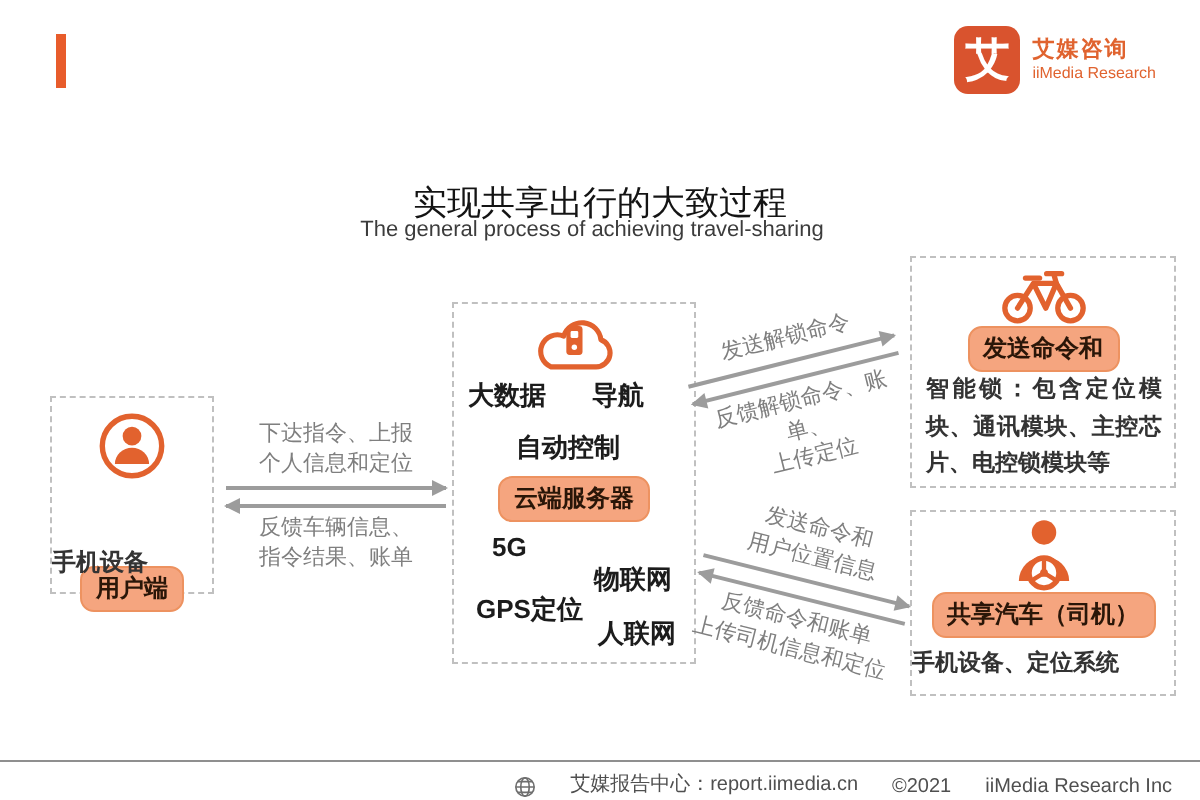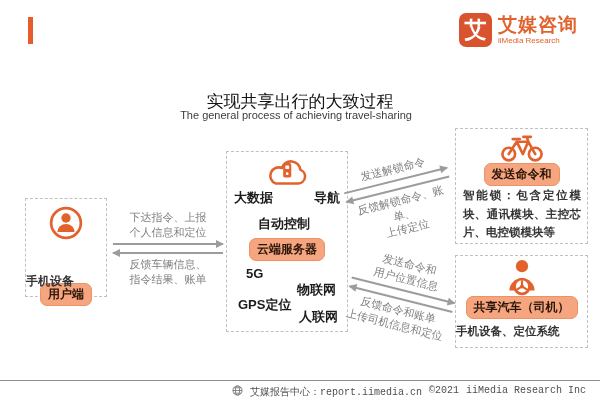--- a/index.html
+++ b/index.html
@@ -7,21 +7,21 @@
     position:relative;width:600px;height:400px;background:#ffffff;overflow:hidden;
     font-family:"Liberation Sans","DejaVu Sans",sans-serif;color:#222;
   }
   
   .title-bar{position:absolute;left:28px;top:17px;width:5px;height:27px;background:#E85C2B;}
   .page-title{position:absolute;left:42px;top:19px;font-size:17px;font-weight:bold;color:#262626;letter-spacing:1.5px;}
   .logo{position:absolute;right:22px;top:13px;display:flex;align-items:center;gap:6px;}
   .logo-mark{width:33px;height:34px;background:#D9532E;border-radius:7px;color:#fff;
     font-size:22px;font-weight:bold;display:flex;align-items:center;justify-content:center;line-height:1;}
   .logo-text{display:flex;flex-direction:column;line-height:1.15;}
-  .logo-cn{font-size:19px;font-weight:bold;color:#E0632F;letter-spacing:1px;}
+  .logo-cn{font-size:11px;font-weight:bold;color:#E0632F;letter-spacing:1px;}
   .logo-en{font-size:8px;color:#E0632F;}
   
   .sub-cn{position:absolute;left:0;right:0;top:90px;text-align:center;font-size:17px;font-weight:normal;color:#141414;}
   .sub-en{position:absolute;left:0;right:8px;top:109px;text-align:center;font-size:11px;color:#3c3c3c;}
   
   .node{position:absolute;border:1px dashed #c0c0c0;}
   .node-user{left:25px;top:198px;width:80px;height:97px;}
   .node-cloud{left:226px;top:151px;width:120px;height:179px;}
   .node-bike{left:455px;top:128px;width:131px;height:114px;}
   .node-car{left:455px;top:255px;width:131px;height:91px;}
@@ -38,22 +38,22 @@
   .arrow{position:absolute;left:0;right:0;height:1.5px;background:#9c9c9c;}
   .arrow.right::after{content:'';position:absolute;right:-1px;top:-3.2px;width:0;height:0;
     border-left:8px solid #9c9c9c;border-top:4px solid transparent;border-bottom:4px solid transparent;}
   .arrow.left::before{content:'';position:absolute;left:-1px;top:-3.2px;width:0;height:0;
     border-right:8px solid #9c9c9c;border-top:4px solid transparent;border-bottom:4px solid transparent;}
   .flow-uc{left:113px;top:207px;width:110px;height:82px;}
   .flow-cb{left:347px;top:154px;width:106px;height:88px;transform:rotate(-14deg);}
   .flow-cc{left:347px;top:256px;width:106px;height:94px;transform:rotate(14deg);}
   
   .footer-line{position:absolute;left:0;right:0;top:380px;border-top:1px solid #8f8f8f;}
-  .footer{position:absolute;right:14px;top:385px;display:flex;align-items:flex-start;gap:7px;
-    font-size:10px;color:#4f4f4f;font-family:Liberation Mono, monospace;}
+  .footer{position:absolute;right:14px;top:385px;display:flex;align-items:flex-end;gap:17px;
+    font-size:10px;color:#4f4f4f;}
   .footer span{white-space:nowrap;}
 </style>
 </head>
 <body>
 
 <div class="slide">
 
   <div class="title-bar"></div>
 
   <div class="logo">
@@ -82,21 +82,21 @@
   <div class="node node-cloud">
     <div class="icon-center" style="top:3px;">
       <svg width="46" height="33" viewBox="0 0 54 38">
         <path d="M13.5,33 H40 a8.2,8.2 0 0,0 2.8,-15.9 a11.2,11.2 0 0,0 -21.8,-2.2 A8.6,8.6 0 0,0 13.5,33 z" fill="#fff" stroke="#E2622E" stroke-width="3" stroke-linejoin="round"></path>
         <rect x="22.5" y="9" width="9.5" height="17" rx="2" fill="#E2622E"></rect>
         <rect x="25" y="12" width="4.5" height="4" rx="0.8" fill="#fff"></rect>
         <circle cx="27.2" cy="21.5" r="1.6" fill="#fff"></circle>
       </svg>
     </div>
     <div class="tech" style="left:7px;top:37px;">大数据</div>
-    <div class="tech" style="right:7px;top:37px;">导航</div>
+    <div class="tech" style="right:25px;top:37px;">导航</div>
     <div class="tech" style="left:31px;top:63px;">自动控制</div>
     <div class="chip" style="top:86px;">云端服务器</div>
     <div class="tech" style="left:19px;top:114px;">5G</div>
     <div class="tech" style="right:11px;top:129px;">物联网</div>
     <div class="tech" style="left:11px;top:144px;">GPS定位</div>
     <div class="tech" style="right:9px;top:156px;">人联网</div>
   </div>
 
   <div class="node node-bike">
     <div class="icon-center" style="top:3px;">

